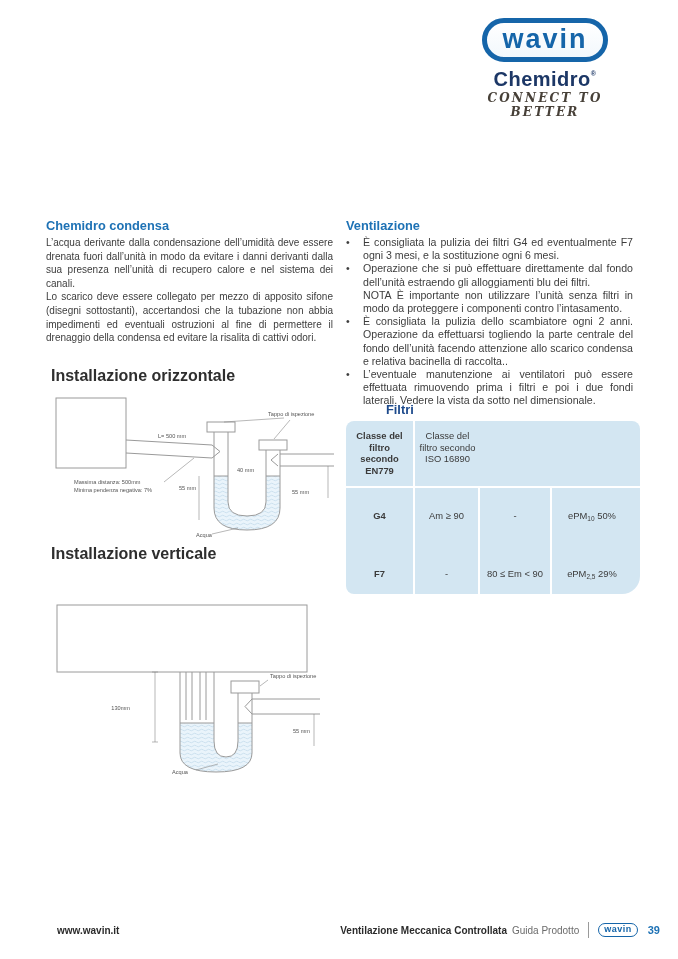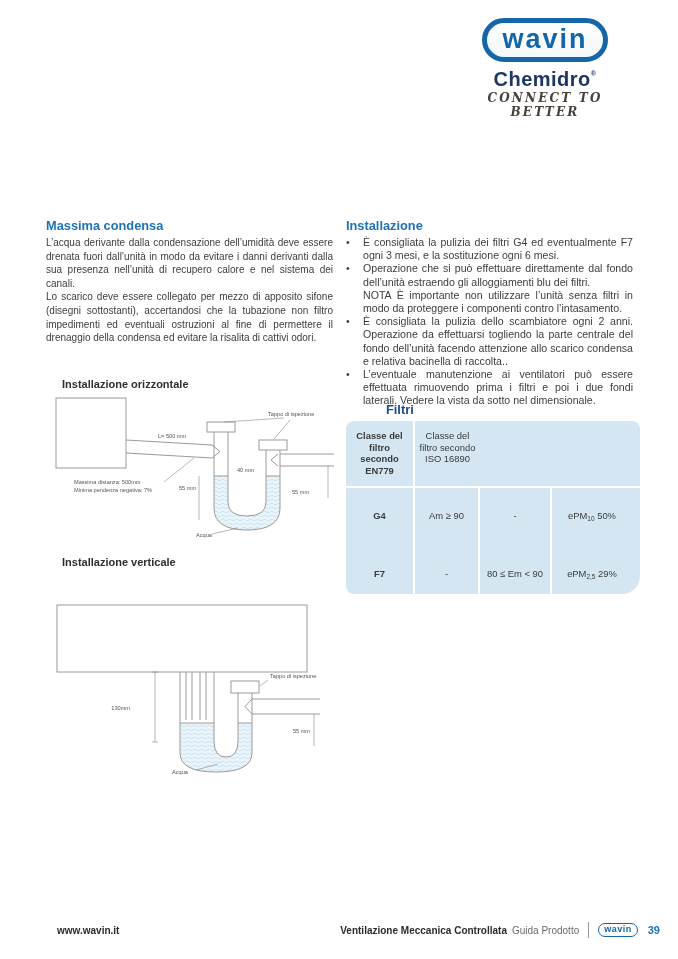--- a/index.html
+++ b/index.html
@@ -16,21 +16,21 @@
   }
   .chemidro{margin-top:6px;font-size:20px;font-weight:bold;color:#1c3766;letter-spacing:0.5px;}
   .chemidro sup{font-size:7px;vertical-align:10px;}
   .tagline{font-family:"DejaVu Serif", serif;font-weight:bold;
     font-size:12px;letter-spacing:2.2px;color:#474038;font-style:italic;}
   
   .col{position:absolute;width:287px;}
   h3.sec{margin:0 0 3px 0;font-size:12.8px;font-weight:bold;color:#1e72b5;}
   h3.sec-dark{color:#1d4a8c;}
   p.body{margin:0;font-size:10px;line-height:13.6px;text-align:justify;color:#3d3d3d;}
-  h4.fig-title{margin:16px;font-size:11px;font-weight:bold;color:#2e2e2e;}
+  h4.fig-title{margin:5px;font-size:16px;font-weight:bold;color:#2e2e2e;}
   
   .bullet-row{display:flex;align-items:flex-start;}
   .bullet-marker{width:17px;flex:0 0 17px;font-size:10.6px;line-height:13.2px;color:#3d3d3d;}
   .bullet-text{flex:1;font-size:10.6px;line-height:13.2px;text-align:justify;color:#3d3d3d;}
   
   .filters-table{
     position:absolute;left:346px;top:421px;width:294px;
     background:#d3e6f2;border-radius:8px 8px 18px 8px;overflow:hidden;
     font-size:9.4px;color:#3b3b3b;
   }
@@ -66,23 +66,23 @@
   <div class="wavin-pill">
     <span>wavin</span>
   </div>
   <div class="chemidro">
     <span>Chemidro</span><sup>®</sup>
   </div>
   <div class="tagline">CONNECT TO BETTER</div>
 </div>
 
 <div class="col" style="left:46px;top:218px;">
-  <h3 class="sec">Massima condensa</h3>
+  <h3 class="sec">Chemidro condensa</h3>
   <p class="body">L’acqua derivante dalla condensazione dell’umidità deve essere drenata fuori dall’unità in modo da evitare i danni derivanti dalla sua presenza nell’unità di recupero calore e nel sistema dei canali.</p>
-  <p class="body">Lo scarico deve essere collegato per mezzo di apposito sifone (disegni sottostanti), accertandosi che la tubazione non filtro impedimenti ed eventuali ostruzioni al fine di permettere il drenaggio della condensa ed evitare la risalita di cattivi odori.</p>
+  <p class="body">Lo scarico deve essere collegato per mezzo di apposito sifone (disegni sottostanti), accertandosi che la tubazione non abbia impedimenti ed eventuali ostruzioni al fine di permettere il drenaggio della condensa ed evitare la risalita di cattivi odori.</p>
 </div>
 
 <div class="col" style="left:46px;top:362px;">
   <h4 class="fig-title">Installazione orizzontale</h4>
 </div>
 
 <div class="fig" style="top:390px;width:290px;height:150px;">
   <svg viewBox="0 0 290 150" width="290" height="150">
     <defs>
       <pattern id="water-h" width="7" height="4" patternUnits="userSpaceOnUse">
@@ -163,21 +163,21 @@
       <line x1="150" y1="210" x2="172" y2="204"></line>
     </g>
     <text x="84" y="150" text-anchor="end">130mm</text>
     <text x="224" y="118">Tappo di ispezione</text>
     <text x="264" y="173" text-anchor="end">55 mm</text>
     <text x="126" y="214">Acqua</text>
   </svg>
 </div>
 
 <div class="col" style="left:346px;top:218px;">
-  <h3 class="sec">Installazione</h3>
+  <h3 class="sec">Ventilazione</h3>
 
   <div class="bullet-row">
     <span class="bullet-marker">•</span>
     <div class="bullet-text">È consigliata la pulizia dei filtri G4 ed eventualmente F7 ogni 3 mesi, e la sostituzione ogni 6 mesi.</div>
   </div>
   <div class="bullet-row">
     <span class="bullet-marker">•</span>
     <div class="bullet-text">Operazione che si può effettuare direttamente dal fondo dell’unità estraendo gli alloggiamenti blu dei filtri.</div>
   </div>
   <div class="bullet-row">

